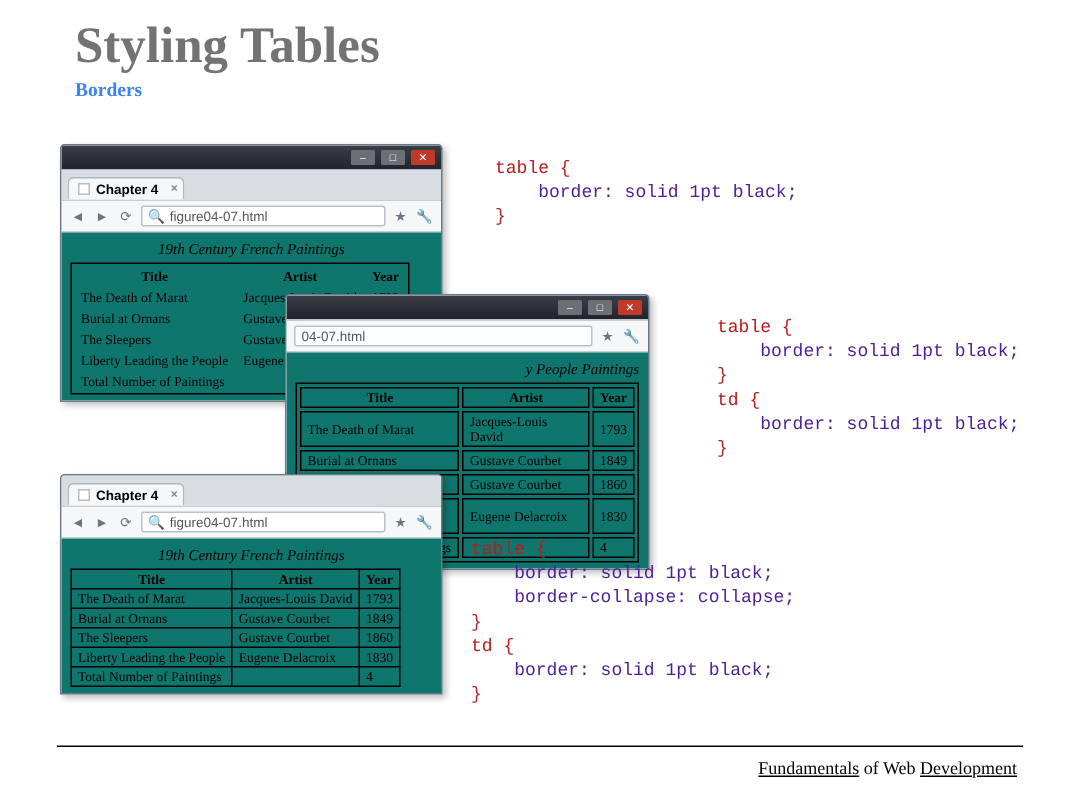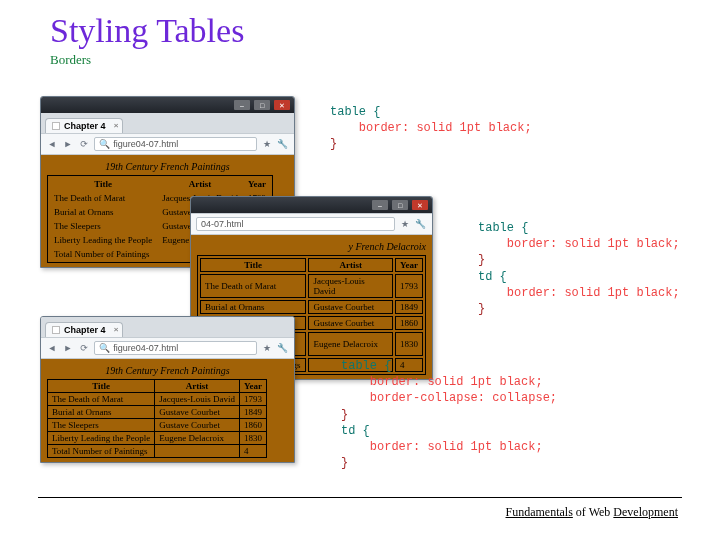--- a/index.html
+++ b/index.html
@@ -7,28 +7,29 @@
     margin: 0;
     width: 720px;
     height: 540px;
     background: #fff;
     font-family: Georgia, 'Times New Roman', serif;
     position: relative;
     overflow: hidden;
   }
   .slide-title {
     font-size: 34px;
-    font-weight: normal;
+    font-weight: bold;
     margin: 12px 0 2px 50px;
-    color: #6d28d9;
+    color: #737373;
   }
   .slide-subtitle {
     font-size: 13px;
     margin: 0 0 16px 50px;
-    color: #15803d;
+    color: #3b82f6;
+    font-weight: bold;
   }
   .content {
     position: absolute;
     top: 96px;
     left: 40px;
     right: 20px;
     bottom: 60px;
     background: #fff;
   }
   
@@ -100,21 +101,21 @@
     background: #fff;
     border: 1px solid #b9c2ca;
     border-radius: 2px;
     padding: 1px 4px;
     display: flex;
     align-items: center;
     gap: 3px;
     color: #555;
   }
   .page {
-    background: #a16207;
+    background: #0f766e;
     padding: 4px 6px;
   }
   .page-caption {
     text-align: center;
     font-style: italic;
     font-family: 'Times New Roman', serif;
     font-size: 10px;
     margin: 2px 0 3px;
   }
   table.data {
@@ -132,22 +133,22 @@
   .v3 table.data td, .v3 table.data th { border: 1px solid #000; }
   .v3 table.data { border-collapse: collapse; }
   
   .code {
     position: absolute;
     font-family: 'Courier New', monospace;
     font-size: 12px;
     line-height: 1.35;
     white-space: pre;
   }
-  .code .sel { color: #0f766e; text-align: center; }
-  .code .prop { color: #ef4444; }
+  .code .sel { color: #b91c1c; text-align: center; }
+  .code .prop { color: #4c1d95; }
   .code .brace { color: #a52a2a; }
   
   .footer-line {
     position: absolute;
     bottom: 42px;
     left: 38px;
     right: 38px;
     border-top: 1px solid #000;
   }
   .footer-text {
@@ -238,21 +239,21 @@
       <div class="winbtn close">✕</div>
     </div>
     <div class="addrrow">
       <div class="addrbar">
         <span>04-07.html</span>
       </div>
       <span class="nav-icn">★</span>
       <span class="nav-icn">🔧</span>
     </div>
     <div class="page">
-      <div class="page-caption" style="text-align:right">y French Delacroix</div>
+      <div class="page-caption" style="text-align:right">y People Paintings</div>
       <table class="data">
         <tbody>
             <tr>
           <th>Title</th>
           <th>Artist</th>
           <th>Year</th>
         </tr>
         <tr>
               <td>The Death of Marat</td>
               <td>Jacques-Louis David</td>
@@ -338,28 +339,28 @@
             </tr>
       </tbody>
         </table>
     </div>
   </div>
 
   <div class="code" style="top:8px; left:290px;"><span class="sel">table {</span>
 <span class="prop">    border: solid 1pt black;</span>
 <span class="brace">}</span></div>
 
-  <div class="code" style="top:124px; left:438px;"><span class="sel">table {</span>
+  <div class="code" style="top:114px; left:438px;"><span class="sel">table {</span>
 <span class="prop">    border: solid 1pt black;</span>
 <span class="brace">}</span>
 <span class="sel">td {</span>
 <span class="prop">    border: solid 1pt black;</span>
 <span class="brace">}</span></div>
 
-  <div class="code" style="top:262px; left:301px;"><span class="sel">table {</span>
+  <div class="code" style="top:262px; left:274px;"><span class="sel">table {</span>
 <span class="prop">    border: solid 1pt black;</span>
 <span class="prop">    border-collapse: collapse;</span>
 <span class="brace">}</span>
 <span class="sel">td {</span>
 <span class="prop">    border: solid 1pt black;</span>
 <span class="brace">}</span></div>
 
 </div>
 
 <div class="footer-line"></div>

